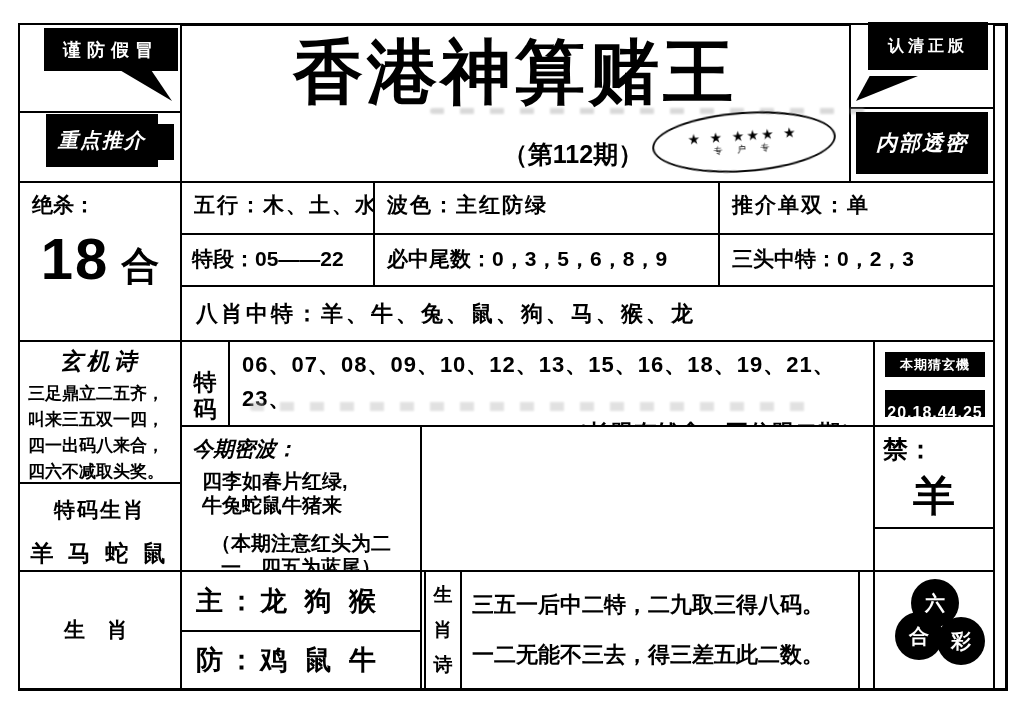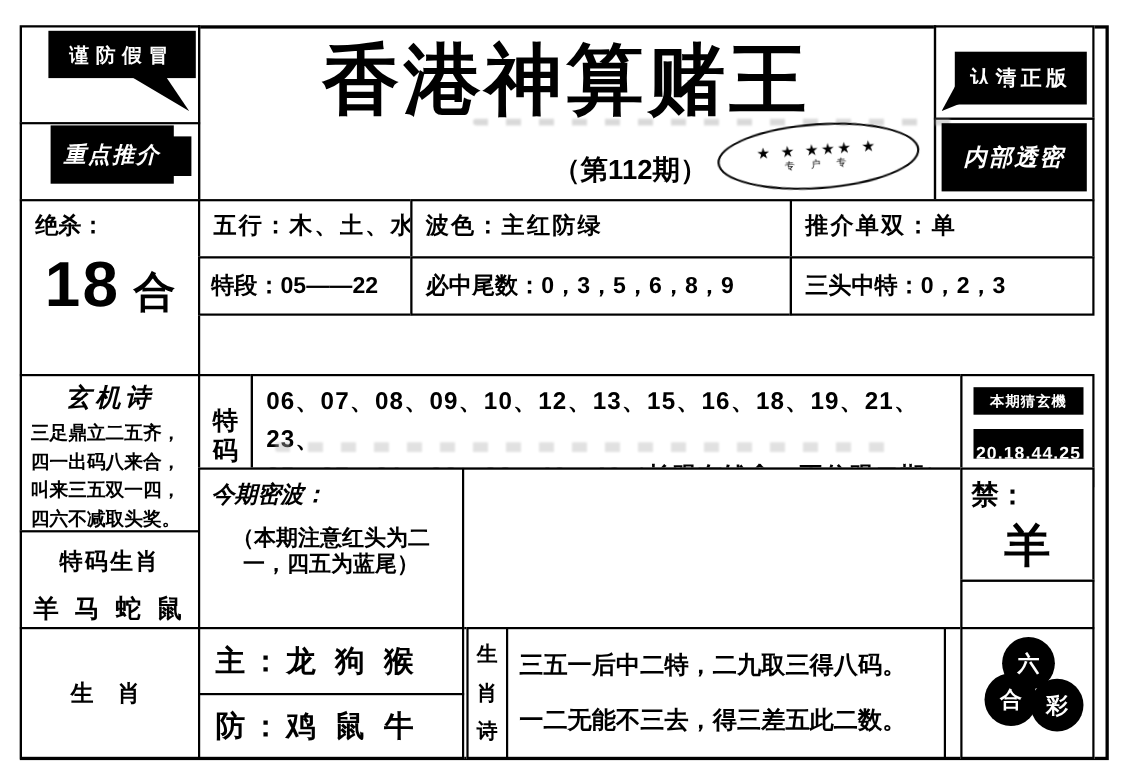--- a/index.html
+++ b/index.html
@@ -47,43 +47,43 @@
 
   <div class="abs bigtitle" style="left:185px;top:26px;width:660px;text-align:center;font-size:70px;">香港神算赌王</div>
   <div class="smudge" style="left:430px;top:108px;width:440px;height:6px;"></div>
   <div class="abs" style="left:468px;top:138px;width:210px;text-align:center;font-size:25px;font-weight:bold;">（第112期）</div>
 
   <div class="stamp" style="left:652px;top:112px;width:180px;height:56px;">
     <div style="font-size:12px;letter-spacing:4px;font-weight:bold;">★ ★ ★★★ ★</div>
     <div style="font-size:9px;letter-spacing:6px;">专 户 专</div>
   </div>
 
-  <div class="blackbox" style="left:868px;top:47px;width:120px;height:48px;font-size:19px;letter-spacing:4px;">
+  <div class="blackbox" style="left:868px;top:22px;width:120px;height:48px;font-size:16px;letter-spacing:4px;">
     <span>认清正版</span>
   </div>
   <div class="tail" style="left:856px;top:76px;width:62px;height:25px;clip-path:polygon(22% 0,100% 0,0 100%);"></div>
 
   <div class="blackbox" style="left:856px;top:112px;width:132px;height:62px;font-size:21px;font-style:italic;letter-spacing:2px;">
     <span>内部透密</span>
   </div>
 
   <div class="cell" style="left:18px;top:181px;width:164px;height:161px;">
     <div style="padding:8px 0 0 12px;font-size:21px;">绝杀：</div>
     <div style="display:flex;align-items:baseline;justify-content:center;margin-top:6px;">
       <span style="font-size:58px;letter-spacing:2px;">18</span>
       <span style="font-size:38px;margin-left:12px;">合</span>
     </div>
   </div>
 
   <div class="cell" style="left:18px;top:340px;width:164px;height:144px;">
     <div style="text-align:center;font-size:23px;font-style:italic;margin-top:4px;letter-spacing:4px;">玄机诗</div>
     <div style="padding:4px 0 0 8px;font-size:17px;line-height:26px;white-space:nowrap;">
       <div>三足鼎立二五齐，</div>
+      <div>叫来三五双一四，</div>
       <div>四一出码八来合，</div>
-      <div>叫来三五双一四，</div>
       <div>四六不减取头奖。</div>
     </div>
   </div>
 
   <div class="cell" style="left:18px;top:482px;width:164px;height:90px;">
     <div style="text-align:center;font-size:21px;margin-top:12px;letter-spacing:2px;">特码生肖</div>
     <div style="text-align:center;font-size:23px;margin-top:14px;letter-spacing:4px;">羊 马 蛇 鼠</div>
   </div>
 
   <div class="cell" style="left:18px;top:570px;width:164px;height:120px;display:flex;align-items:center;justify-content:center;font-size:21px;letter-spacing:8px;">
@@ -91,20 +91,21 @@
   </div>
 
   <div class="cell" style="left:180px;top:181px;width:195px;height:54px;padding:8px 0 0 12px;font-size:21px;letter-spacing:2px;white-space:nowrap;">五行：木、土、水</div>
   <div class="cell" style="left:718px;top:181px;width:277px;height:54px;padding:8px 0 0 12px;font-size:21px;letter-spacing:2px;">推介单双：单</div>
   <div class="cell" style="left:373px;top:181px;width:347px;height:54px;padding:8px 0 0 12px;font-size:21px;letter-spacing:2px;">波色：主红防绿</div>
 
   <div class="cell" style="left:180px;top:233px;width:195px;height:54px;padding:10px 0 0 10px;font-size:21px;white-space:nowrap;">特段：05——22</div>
   <div class="cell" style="left:373px;top:233px;width:347px;height:54px;padding:10px 0 0 12px;font-size:21px;">必中尾数：0，3，5，6，8，9</div>
   <div class="cell" style="left:718px;top:233px;width:277px;height:54px;padding:10px 0 0 12px;font-size:21px;">三头中特：0，2，3</div>
 
+  <div class="cell" style="left:180px;top:285px;width:815px;height:57px;padding:12px 0 0 14px;font-size:22px;letter-spacing:3px;">八肖中特：羊、牛、兔、鼠、狗、马、猴、龙</div>
 
   <div class="cell" style="left:180px;top:340px;width:50px;height:111px;display:flex;align-items:center;justify-content:center;">
     <div class="vtext" style="width:24px;font-size:23px;text-align:center;">特码</div>
   </div>
   <div class="cell" style="left:228px;top:340px;width:647px;height:87px;padding:6px 0 0 12px;font-size:22px;line-height:34px;letter-spacing:1px;">
     <div>06、07、08、09、10、12、13、15、16、18、19、21、23、</div>
     <div>25、27、31、32、38、40、46（长跟有钱拿，不信跟二期）</div>
   </div>
   <div class="smudge" style="left:250px;top:402px;width:560px;height:9px;opacity:.4;"></div>
 
@@ -112,20 +113,24 @@
     <div class="blackbox" style="left:10px;top:10px;width:100px;height:25px;font-size:13px;letter-spacing:1px;position:absolute;">
       <span>本期猜玄機</span>
     </div>
     <div class="blackbox clipbox" style="left:10px;top:48px;width:100px;height:27px;position:absolute;align-items:flex-start;">
       <span style="margin-top:14px;font-size:16px;letter-spacing:1px;">20.18.44.25</span>
     </div>
   </div>
 
   <div class="cell" style="left:180px;top:425px;width:242px;height:147px;">
     <div style="padding:8px 0 0 10px;font-size:21px;font-style:italic;">今期密波：</div>
+    <div style="padding:6px 0 0 20px;font-size:20px;line-height:24px;">
+      <div>四李如春片红绿,</div>
+      <div>牛兔蛇鼠牛猪来</div>
+    </div>
     <div style="padding:14px 0 0 0;font-size:20px;line-height:24px;text-align:center;">
       <div>（本期注意红头为二</div>
       <div>一，四五为蓝尾）</div>
     </div>
   </div>
 
   <div class="cell" style="left:420px;top:425px;width:455px;height:147px;"></div>
 
   <div class="cell" style="left:873px;top:425px;width:122px;height:104px;">
     <div style="padding:6px 0 0 8px;font-size:25px;">禁：</div>

